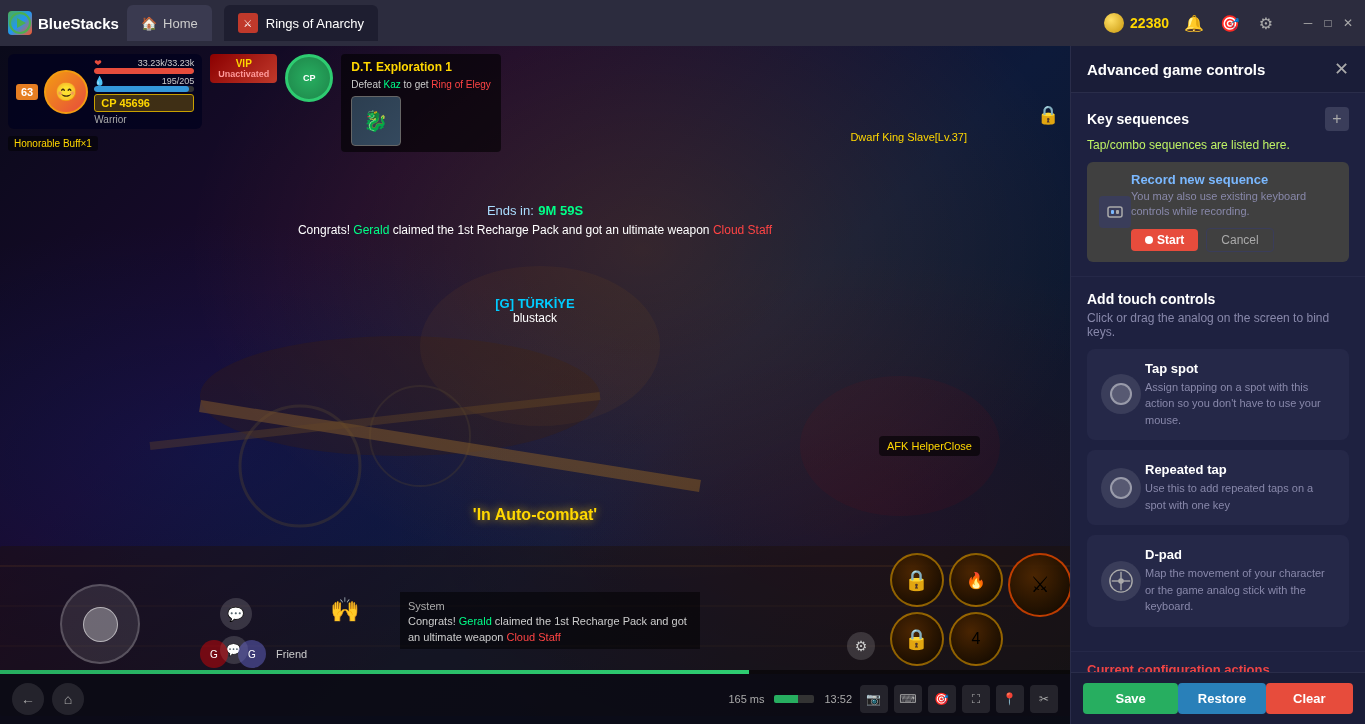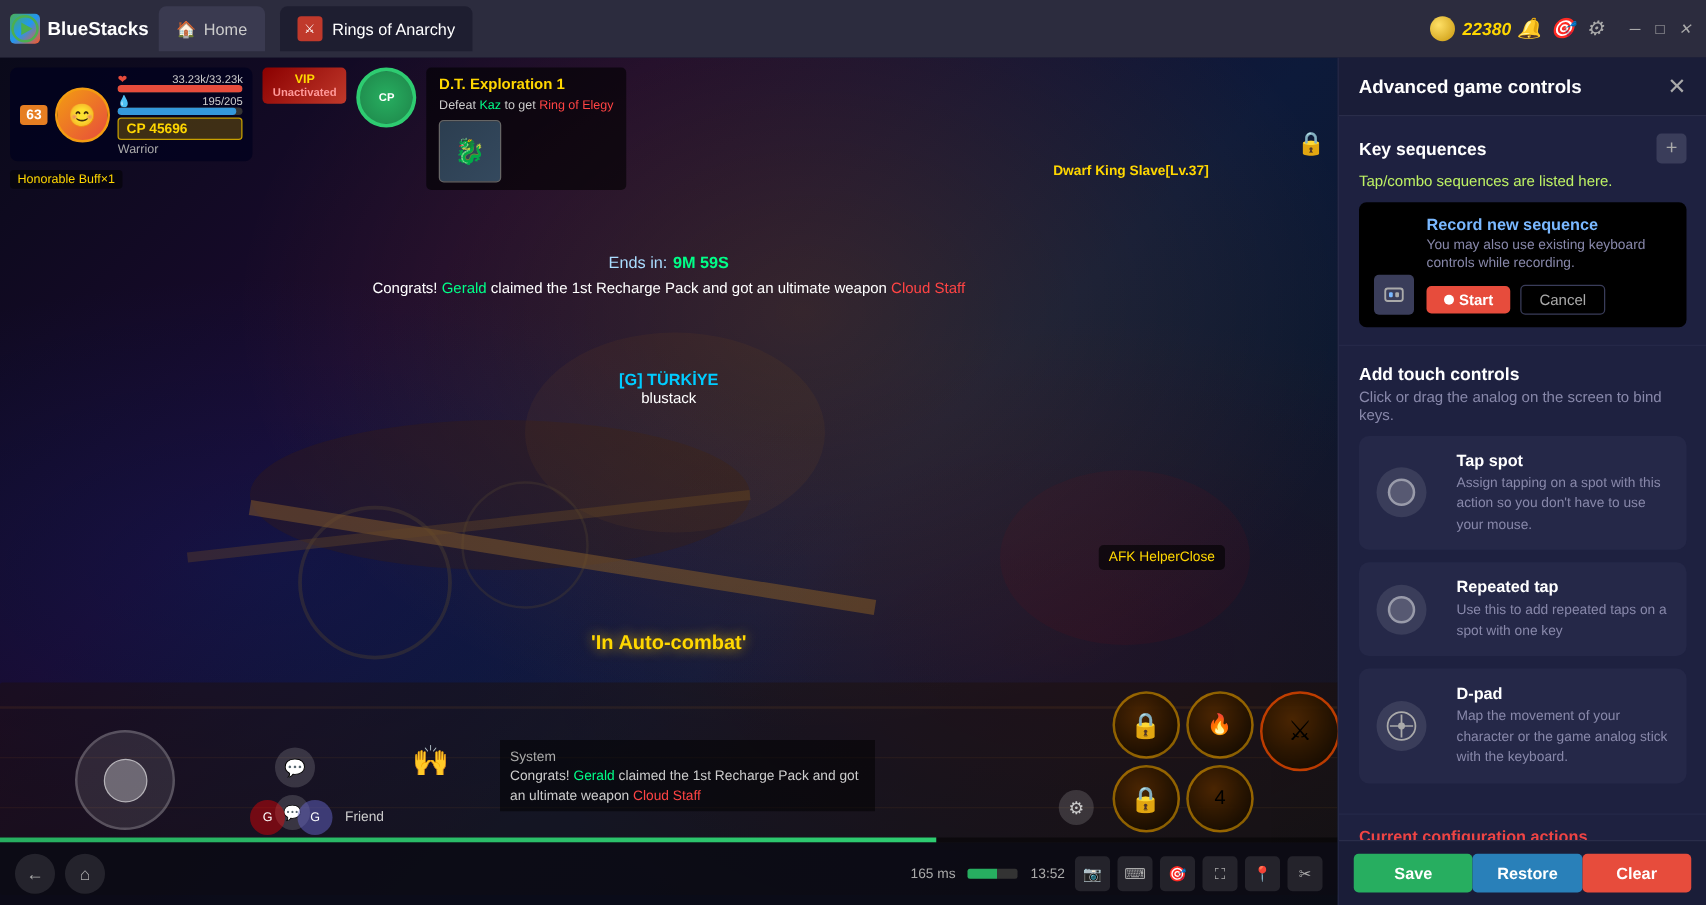--- a/index.html
+++ b/index.html
@@ -19,21 +19,21 @@
     .logo-icon { width: 24px; height: 24px; border-radius: 4px; background: linear-gradient(135deg, #4CAF50, #2196F3, #FF5722); }
     .tab-home {
       display: flex; align-items: center; gap: 6px; background: #3a3a50; border-radius: 6px 6px 0 0;
       padding: 6px 14px; color: #ccc; font-size: 13px; cursor: pointer; height: 36px;
     }
     .tab-game {
       display: flex; align-items: center; gap: 8px; background: #1e1e30; border-radius: 6px 6px 0 0;
       padding: 6px 14px; color: #fff; font-size: 13px; cursor: pointer; height: 36px; margin-left: 4px;
     }
     .tab-icon { width: 20px; height: 20px; border-radius: 3px; background: #c0392b; display:flex; align-items:center; justify-content:center; font-size:10px; color:#fff; }
-    .title-bar-right { margin-left: auto; display: flex; align-items: center; gap: 4px; font-style: italic; }
+    .title-bar-right { margin-left: auto; display: flex; align-items: center; gap: 14px; }
     .coins { display: flex; align-items: center; gap: 6px; color: #FFD700; font-size: 14px; font-weight: bold; }
     .coin-icon { width: 20px; height: 20px; border-radius: 50%; background: radial-gradient(circle at 35% 35%, #FFE066, #c8960c); }
     .nav-icon { width: 22px; height: 22px; color: #aaa; display:flex; align-items:center; justify-content:center; font-size:16px; cursor:pointer; }
     .window-controls { display: flex; align-items: center; gap: 2px; margin-left: 8px; }
     .win-btn { width: 18px; height: 18px; display:flex; align-items:center; justify-content:center; color:#aaa; font-size:12px; cursor:pointer; }
 
     
     .content-area { display: flex; flex: 1; overflow: hidden; }
 
     
@@ -95,21 +95,21 @@
     .auto-combat { position: absolute; top: 460px; left: 50%; transform: translateX(-50%); color: #FFD700; font-size: 16px; font-weight: bold; text-shadow: 0 0 10px rgba(255,200,0,0.8); }
 
     
     .bottom-msg { position: absolute; bottom: 75px; left: 400px; max-width: 300px; background: rgba(0,0,0,0.5); padding: 4px 8px; border-radius: 0; }
     .sys-label { color: #aaa; font-size: 11px; }
     .sys-text { color: #ccc; font-size: 11px; line-height: 1.4; }
     .sys-text .name { color: #00ff88; }
     .sys-text .weapon { color: #ff4444; }
 
     
-    .enemy-label { position: absolute; top: 85px; right: 0; color: #FFD700; font-size: 11px; text-align: center; padding-right: 8px; font-weight: bold; }
+    .enemy-label { position: absolute; top: 85px; right: 0; color: #FFD700; font-size: 11px; text-align: center; padding-right: 8px; }
 
     
     .bottom-toolbar {
       position: absolute; bottom: 0; left: 0; right: 0; height: 50px;
       background: rgba(10,10,20,0.85); display: flex; align-items: center; padding: 0 12px; gap: 8px;
     }
     .toolbar-left { display: flex; gap: 8px; align-items: center; }
     .toolbar-btn { width: 32px; height: 32px; background: rgba(255,255,255,0.1); border-radius: 50%; display:flex; align-items:center; justify-content:center; color:#aaa; font-size:14px; cursor:pointer; }
     .toolbar-spacer { flex: 1; }
     .toolbar-right { display: flex; align-items: center; gap: 10px; }
@@ -144,37 +144,37 @@
     .panel-body::-webkit-scrollbar-thumb { background: #3a3d5a; }
 
     
     .section { padding: 14px 16px; border-bottom: 1px solid #252848; }
     .section-header { display: flex; align-items: center; justify-content: space-between; margin-bottom: 6px; }
     .section-title { color: #fff; font-size: 14px; font-weight: 600; }
     .section-add-btn { width: 24px; height: 24px; background: #3a3d5a; border-radius: 4px; display:flex; align-items:center; justify-content:center; color:#aaa; font-size:16px; cursor:pointer; border: none; }
     .section-desc { color: #bef264; font-size: 12px; line-height: 1.4; }
 
     
-    .record-seq { background: #000000; border-radius: 6px; padding: 10px 12px; margin-top: 8px; display: flex; align-items: flex-end; gap: 10px; }
+    .record-seq { background: #404040; border-radius: 6px; padding: 10px 12px; margin-top: 8px; display: flex; align-items: center; }
     .record-icon { width: 32px; height: 32px; background: #3a3d5a; border-radius: 4px; display:flex; align-items:center; justify-content:center; flex-shrink: 0; }
     .record-info { flex: 1; }
     .record-title { color: #7ab8ff; font-size: 13px; font-weight: 600; margin-bottom: 2px; cursor: pointer; }
     .record-desc { color: #8888aa; font-size: 11px; line-height: 1.4; margin-bottom: 8px; }
     .record-actions { display: flex; align-items: center; gap: 8px; }
     .btn-start { background: #e74c3c; color: #fff; border: none; border-radius: 4px; padding: 4px 14px; font-size: 12px; font-weight: 600; cursor: pointer; display: flex; align-items: center; gap: 4px; }
     .btn-start-dot { width: 8px; height: 8px; border-radius: 50%; background: #fff; display: inline-block; }
     .btn-cancel { background: transparent; color: #aaa; border: 1px solid #3a3d5a; border-radius: 4px; padding: 4px 14px; font-size: 12px; cursor: pointer; }
 
     
     .touch-section { padding: 14px 16px; }
     .touch-section-title { color: #fff; font-size: 14px; font-weight: 600; margin-bottom: 4px; }
     .touch-section-desc { color: #8888aa; font-size: 12px; margin-bottom: 10px; }
 
     
-    .control-card { background: #252848; border-radius: 8px; padding: 12px 14px; margin-bottom: 10px; display: flex; align-items: center; gap: 24px; }
+    .control-card { background: #252848; border-radius: 8px; padding: 12px 14px; margin-bottom: 10px; display: flex; align-items: center; gap: 4px; }
     .control-icon { width: 40px; height: 40px; border-radius: 50%; background: #3a3d5a; display:flex; align-items:center; justify-content:center; flex-shrink: 0; }
     .control-icon-inner { width: 22px; height: 22px; border-radius: 50%; background: rgba(255,255,255,0.15); border: 2px solid rgba(255,255,255,0.4); }
     .control-icon-dpad { width: 26px; height: 26px; display: flex; align-items:center; justify-content:center; }
     .control-info { flex: 1; }
     .control-title { color: #fff; font-size: 13px; font-weight: 600; margin-bottom: 3px; }
     .control-desc { color: #8888aa; font-size: 11px; line-height: 1.5; }
 
     
     .current-config { padding: 10px 16px; border-top: 1px solid #252848; }
     .config-title { color: #ef4444; font-size: 13px; font-weight: 600; }

